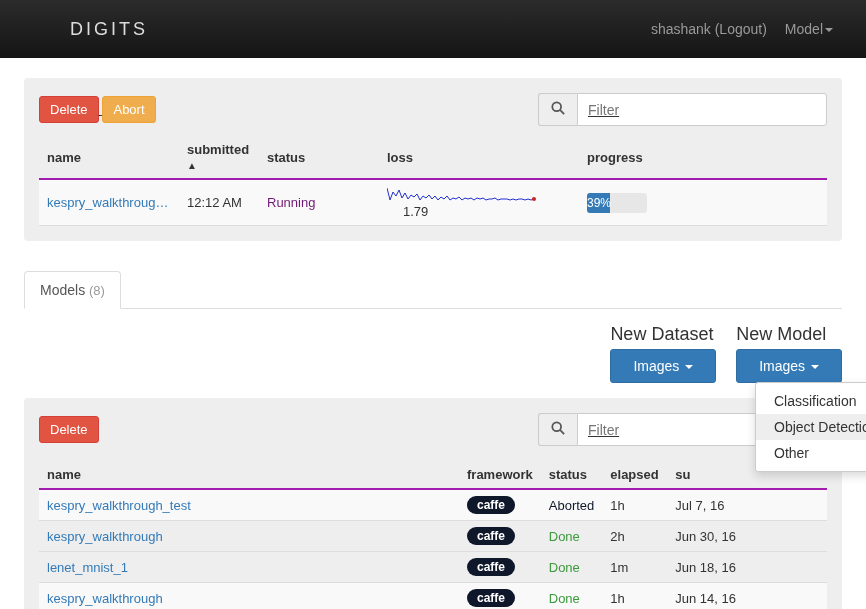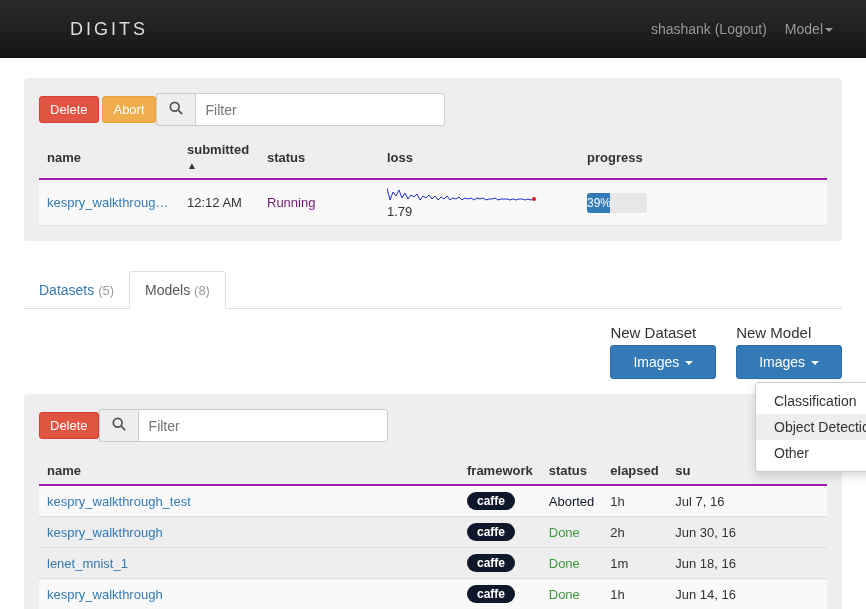--- a/index.html
+++ b/index.html
@@ -47,21 +47,21 @@
   }
   .btn {
     display: inline-block; padding: 5px 10px; font-size: 13px; border-radius: 3px; color: #fff;
     cursor: pointer; border: 1px solid transparent;
   }
   .btn-danger { background: #e25442; border-color: #d43f3a; }
   .btn-warning { background: #f0ad4e; border-color: #eea236; }
   .btn-primary { background: #337ab7; border-color: #2e6da4; padding: 8px 22px; font-size: 14px; }
 
   .filter-row {
-    display: flex; align-items: center; margin-bottom: 10px;
+    display: flex; justify-content: space-between; align-items: center; margin-bottom: 10px; text-decoration: underline;
   }
   .input-group { display: flex; }
   .input-addon {
     background: #eee; border: 1px solid #ccc; border-right: none; padding: 7px 12px;
     border-radius: 3px 0 0 3px; color: #555;
   }
   .filter-input {
     border: 1px solid #ccc; padding: 7px 10px; border-radius: 0 3px 3px 0; width: 250px;
     font-size: 14px;
   }
@@ -84,21 +84,21 @@
     padding: 10px 15px; cursor: pointer; color: #337ab7;
   }
   .tab.active {
     border: 1px solid #ddd; border-bottom: 1px solid #fff; margin-bottom: -1px;
     border-radius: 4px 4px 0 0; color: #555;
   }
   .tab .count { color: #999; font-size: 13px; }
 
   .actions-row { display: flex; justify-content: flex-end; gap: 20px; margin-bottom: 15px; position: relative; }
   .action-col { text-align: left; }
-  .action-col .lbl { font-size: 15px; color: #333; margin-bottom: 4px; display: block; }
+  .action-col .lbl { font-size: 18px; color: #333; margin-bottom: 4px; display: block; }
 
   .dropdown {
     position: absolute; top: 58px; right: -88px; background: #fff; border: 1px solid #ccc;
     border-radius: 3px; box-shadow: 0 4px 10px rgba(0,0,0,.15); min-width: 175px; padding: 5px 0;
     z-index: 10;
   }
   .dropdown .item { padding: 5px 18px; cursor: pointer; font-size: 14px; color: #333; }
   .dropdown .item.hover { background: #eee; }
 
   .models-panel { background: #eee; padding: 15px; border-radius: 4px; overflow: hidden; }
@@ -158,37 +158,33 @@
       <tbody>
         <tr class="datarow">
           <td><span class="link">kespry_walkthroug…</span></td>
           <td>12:12 AM</td>
           <td><span class="link status-running">Running</span></td>
           <td>
             <svg class="sparkline" width="150" height="18">
               <polyline fill="none" stroke="#2030d0" stroke-width="1" points="0,2 3,14 6,6 9,10 12,4 15,12 18,7 21,13 24,9 27,11 30,8 33,14 36,10 39,12 42,9 45,13 48,10 51,14 54,11 57,13 60,10 63,14 66,12 69,13 72,11 75,14 78,12 81,13 84,12 87,14 90,12 93,13 96,12 99,14 102,13 105,13 108,12 111,14 114,13 117,13 120,13 123,14 126,13 129,14 132,13 135,13 138,14 141,13 144,14 147,13"></polyline>
               <circle cx="147" cy="13" r="2" fill="#d02020"></circle>
             </svg>
-            <span style="vertical-align:top; margin-left:0;">1.79</span>
+            <span style="vertical-align:top; margin-left:16px;">1.79</span>
           </td>
           <td>
             <div class="progress">
               <div class="progress-bar" style="width:39%">39%</div>
             </div>
           </td>
         </tr>
       </tbody>
     </table>
   </div>
 
   <div class="tabs">
-    <div class="tab">
-      <span>Datasets</span>
-      <span class="count">(5)</span>
-    </div>
     <div class="tab active">
       <span>Models</span>
       <span class="count">(8)</span>
     </div>
   </div>
 
   <div class="actions-row">
     <div class="action-col">
       <span class="lbl">New Dataset</span>
       <span class="btn btn-primary">

